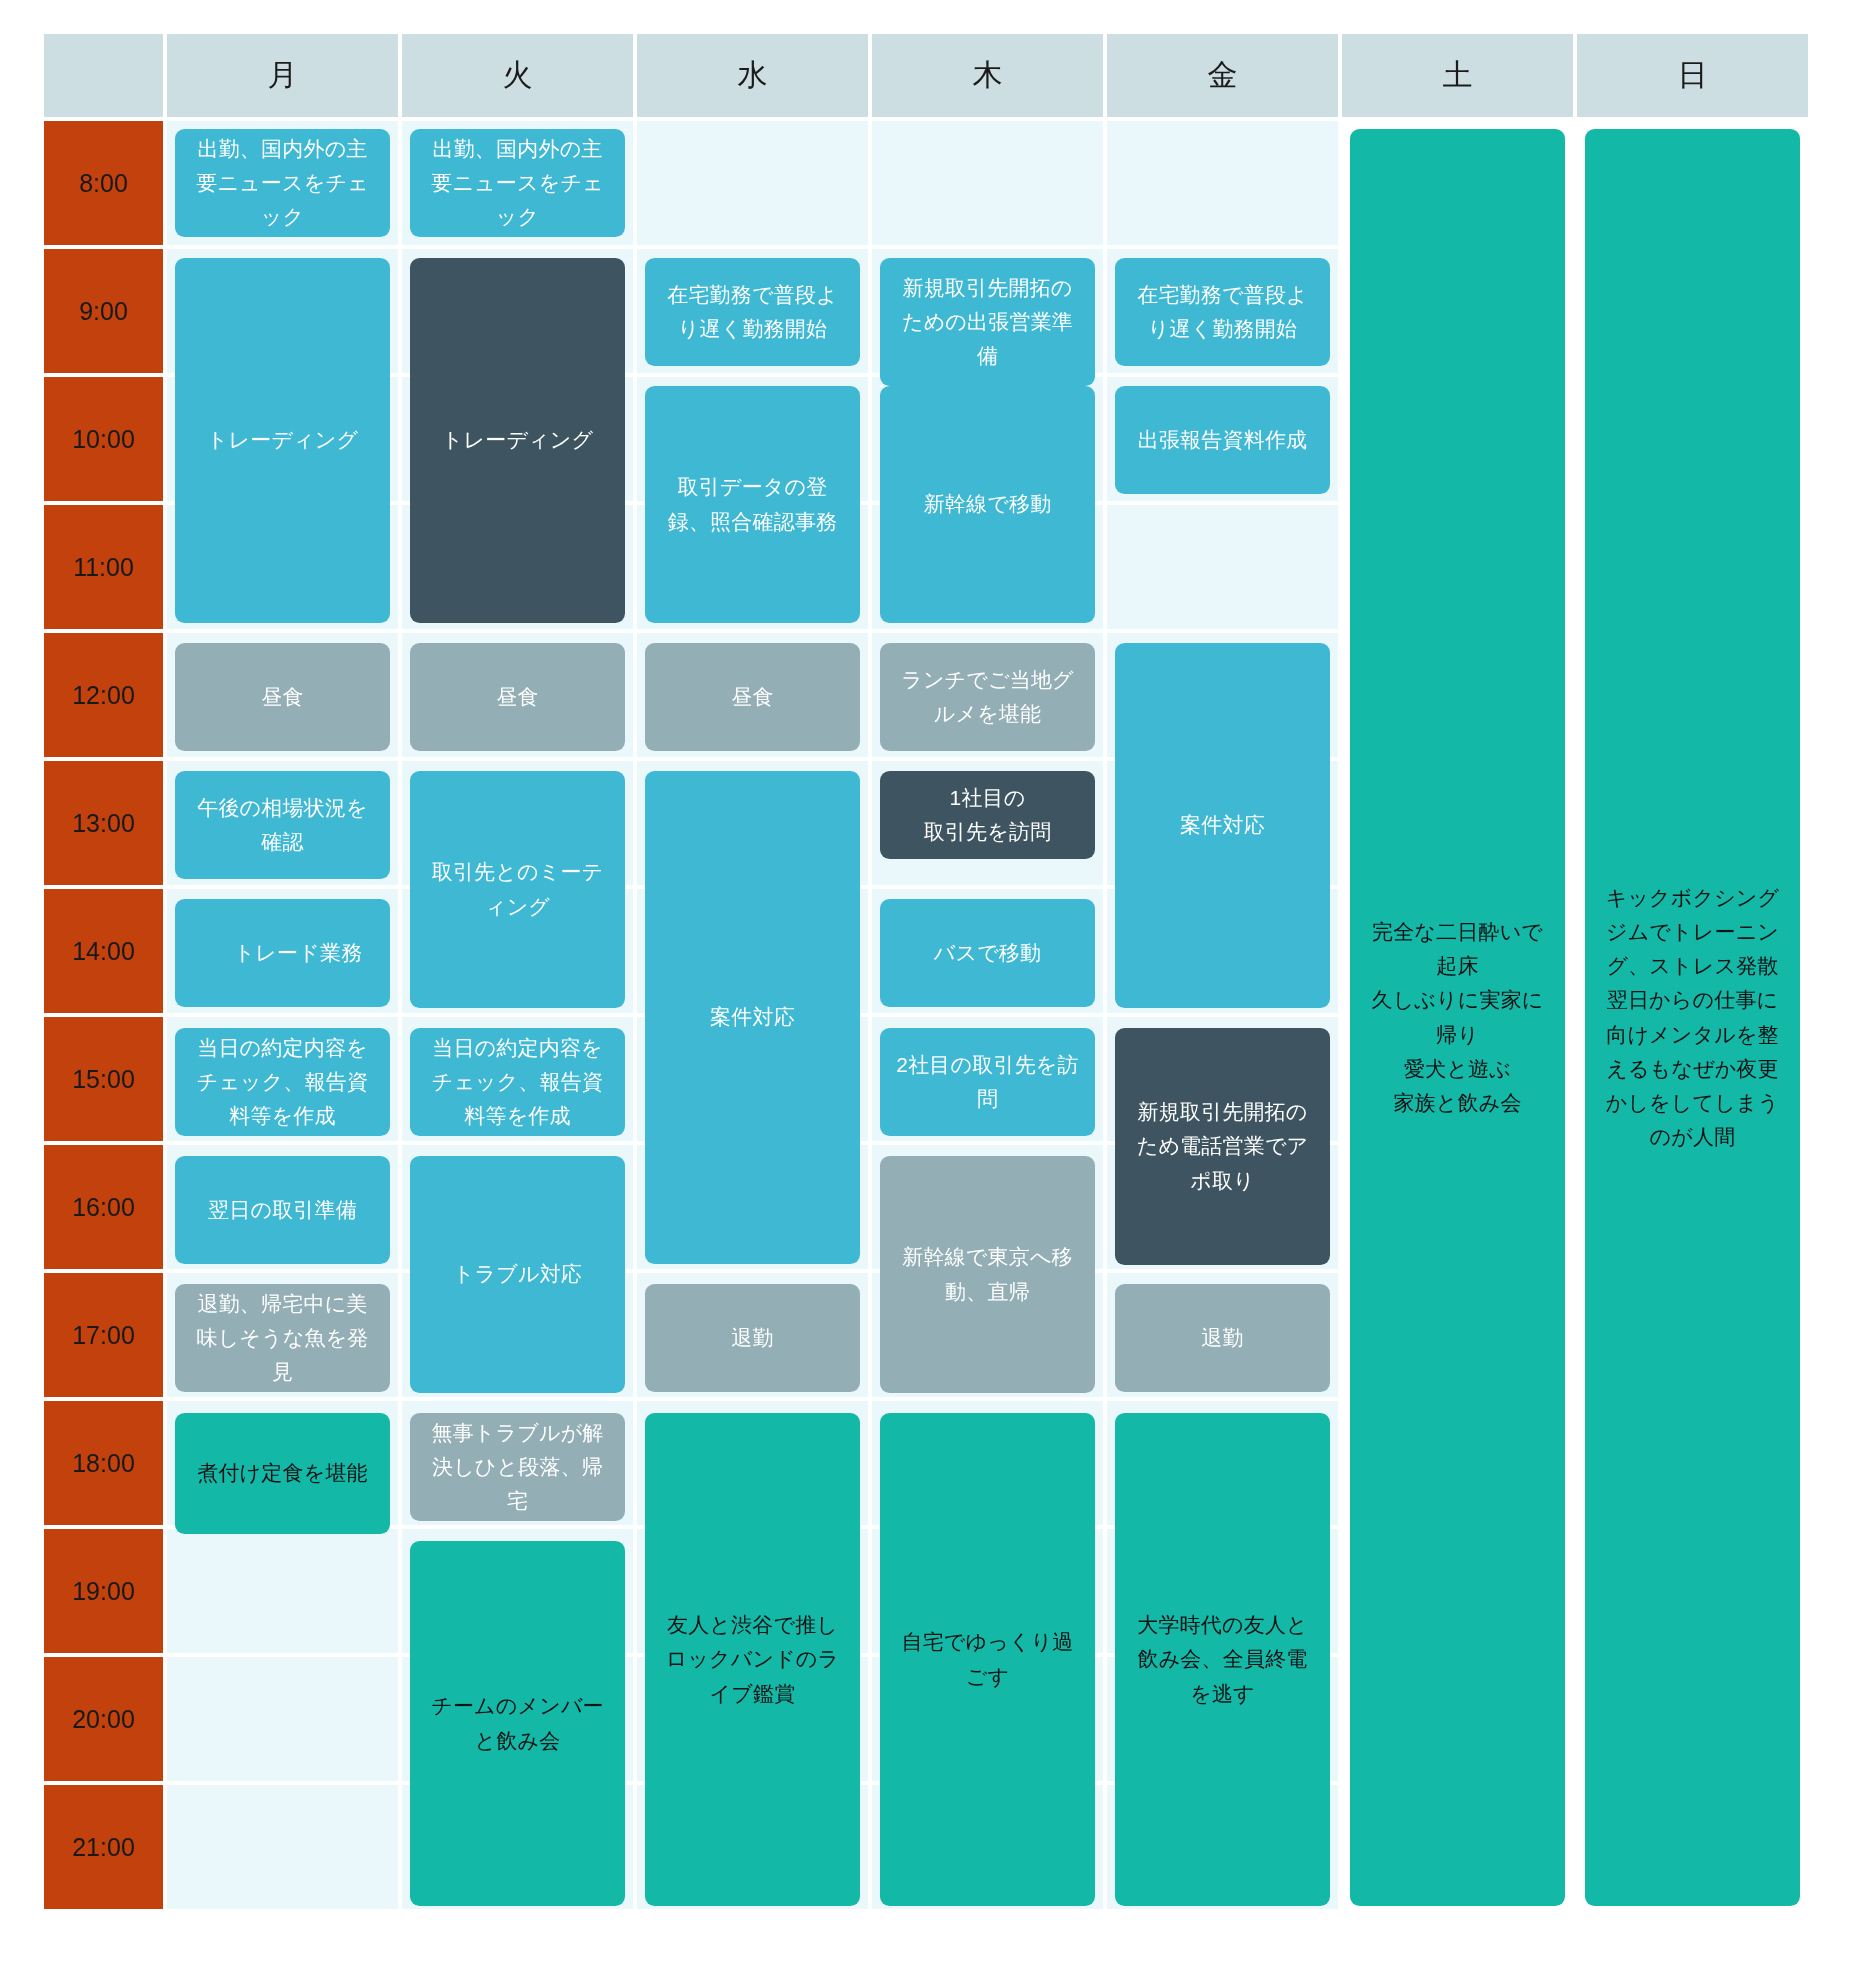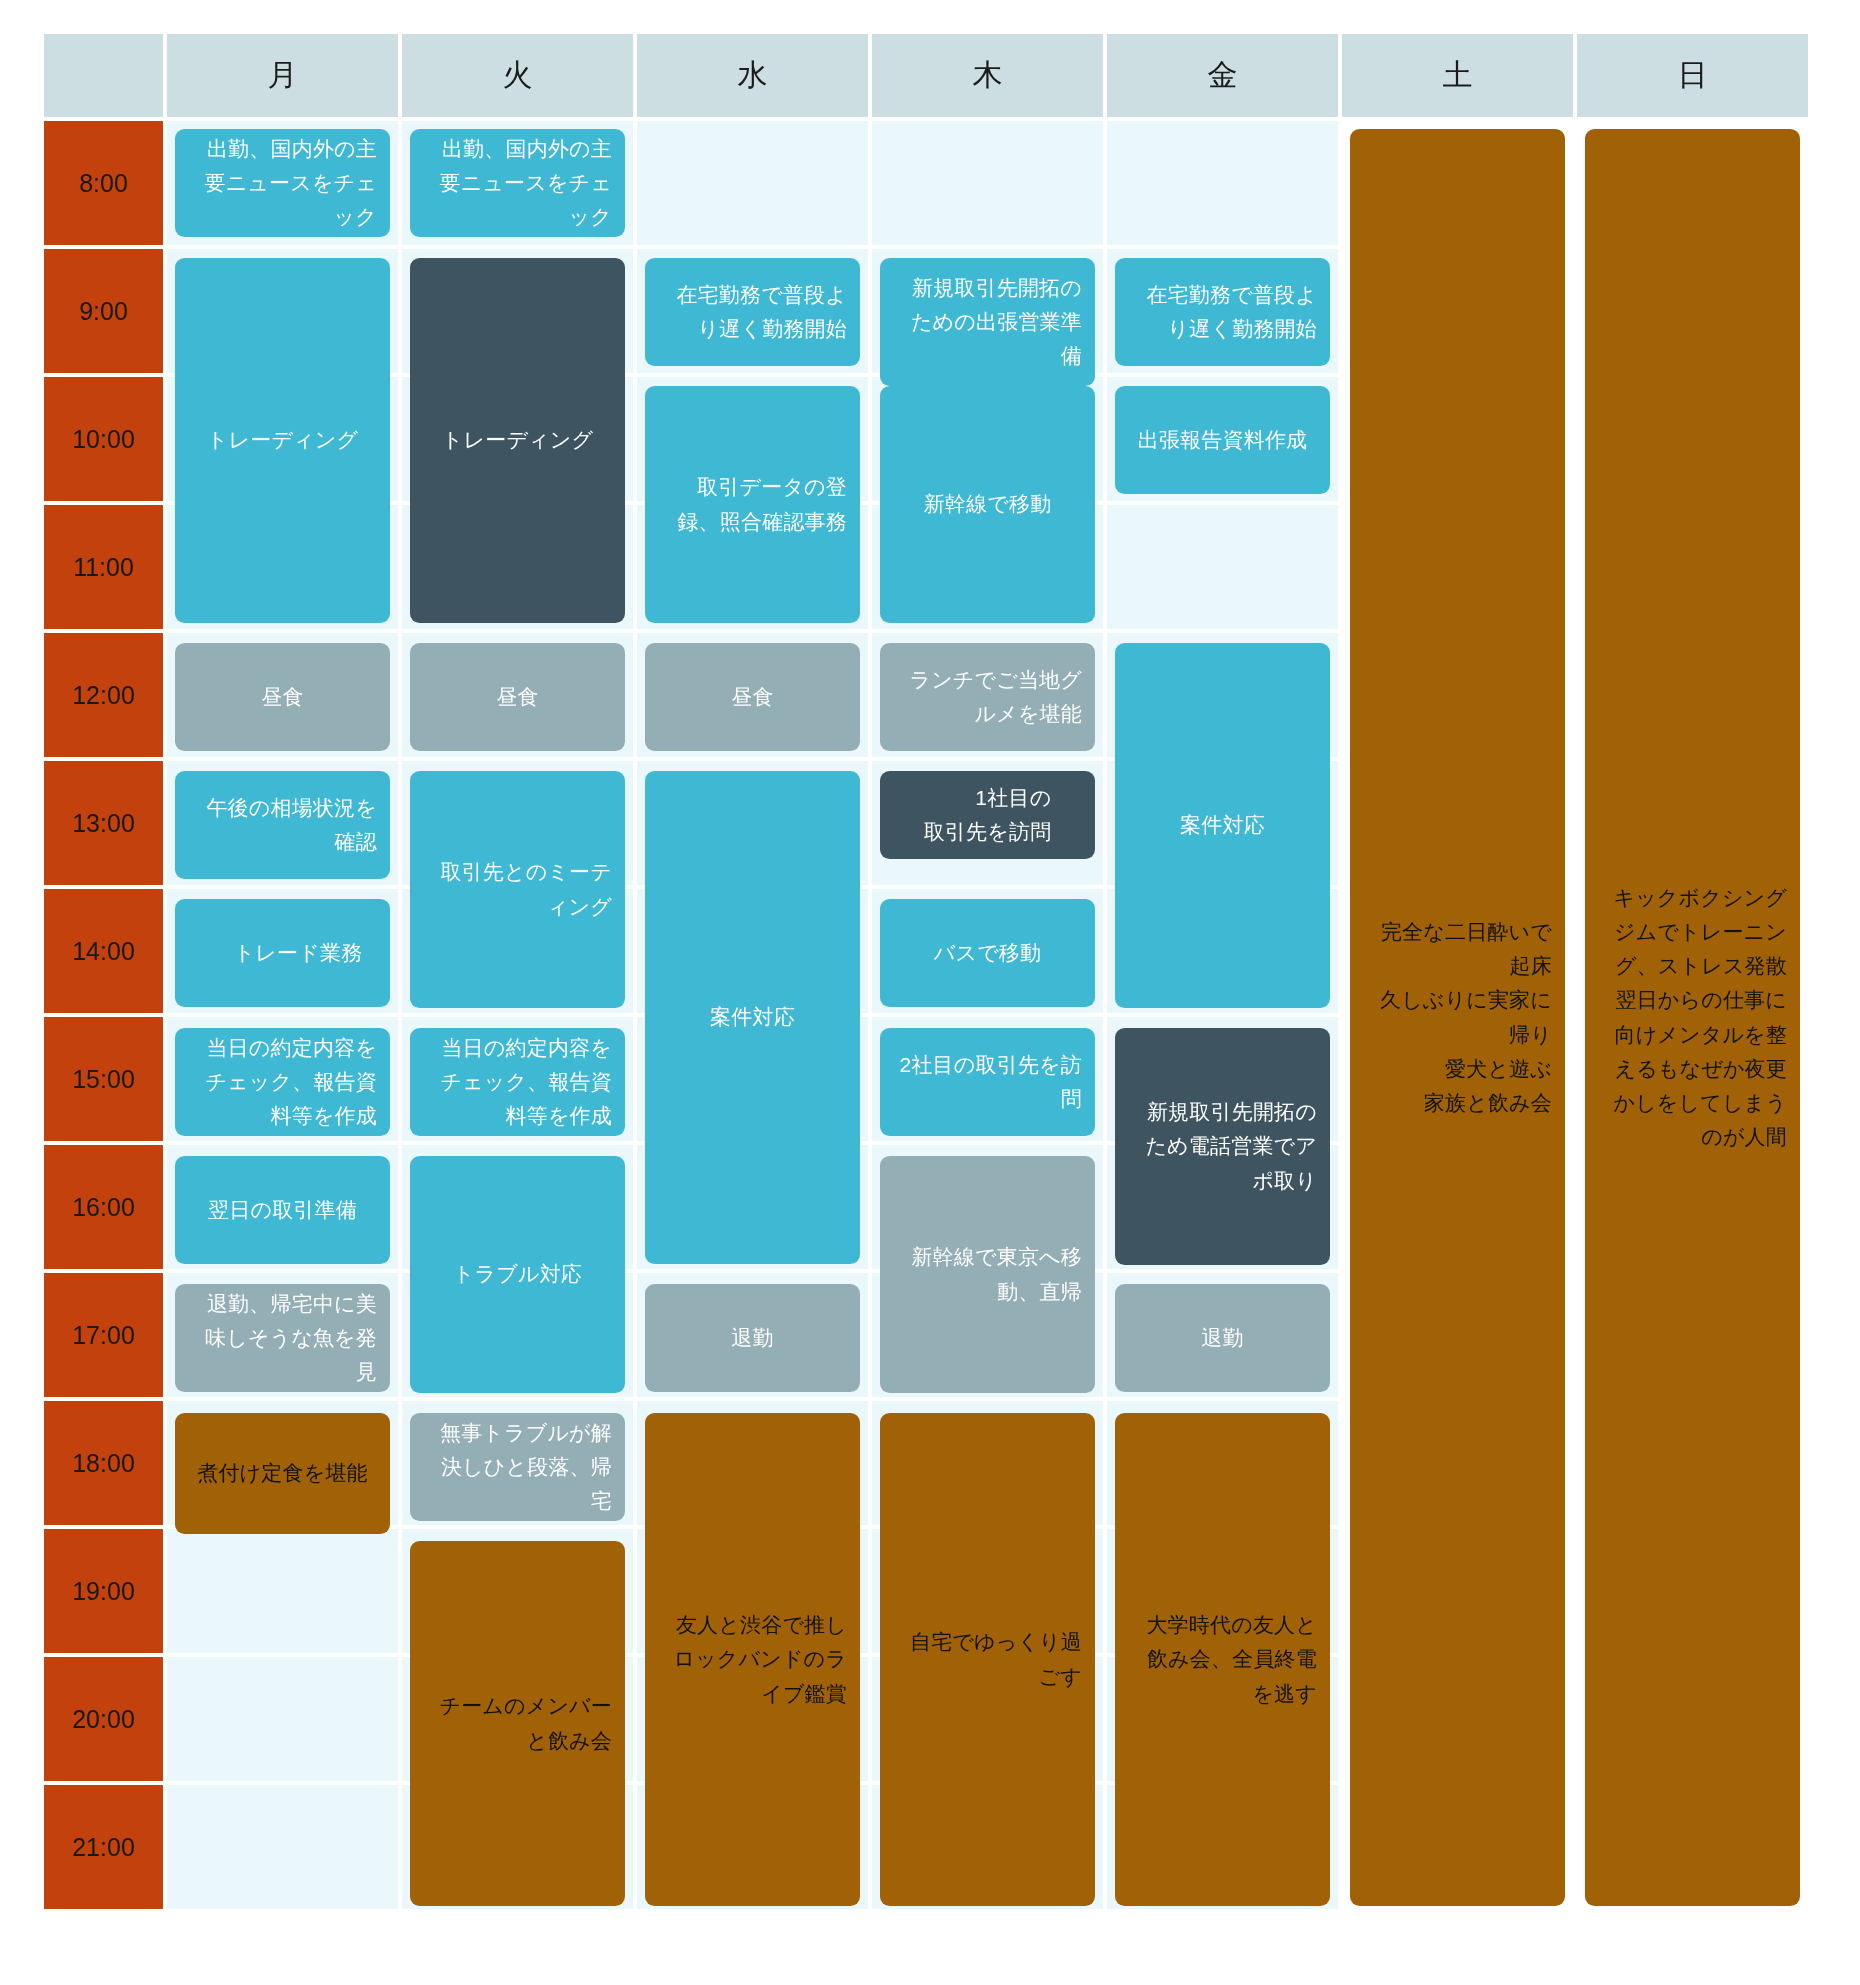--- a/index.html
+++ b/index.html
@@ -66,32 +66,32 @@
     width: 1777px;
     height: 1925px;
     pointer-events: none;
   }
   .ev {
     position: absolute;
     border-radius: 9.6px;
     display: flex;
     align-items: center;
     justify-content: center;
-    text-align: right;
+    text-align: center;
     padding: 4.8px 13px;
     font-size: 21px;
     line-height: 1.62;
     letter-spacing: 0.2px;
     pointer-events: auto;
     overflow: hidden;
   }
   .ev.teal  { background: #3fb8d4; color: #ffffff; }
   .ev.gray  { background: #93aeb5; color: #ffffff; }
   .ev.dark  { background: #3e5561; color: #ffffff; }
-  .ev.white { background: #a16207; color: #101214; }
+  .ev.white { background: #14b8a6; color: #101214; }
 </style>
 </head>
 <body>
 
 <div id="page">
 
   <div class="grid" id="grid" style="grid-template-rows: 83px repeat(14, 124px);">
       <div class="hdr corner"></div>
       <div class="hdr">月</div>
       <div class="hdr">火</div>

